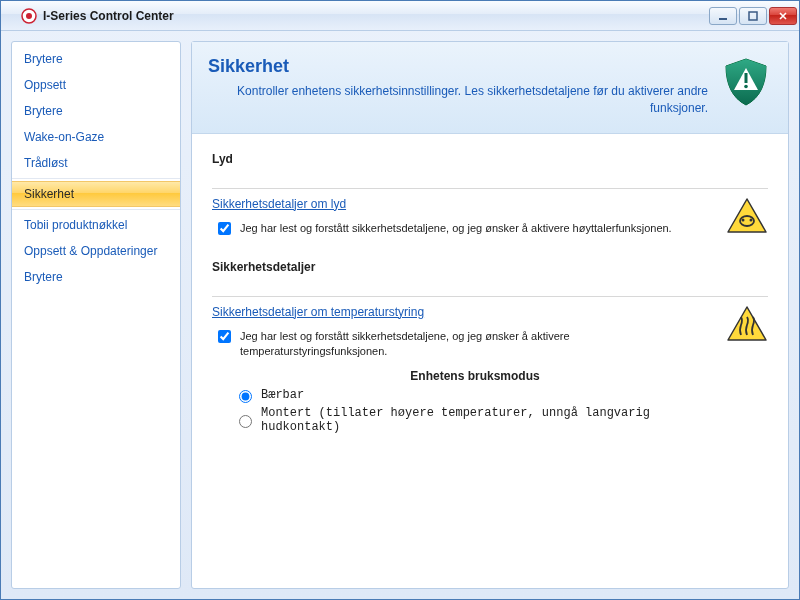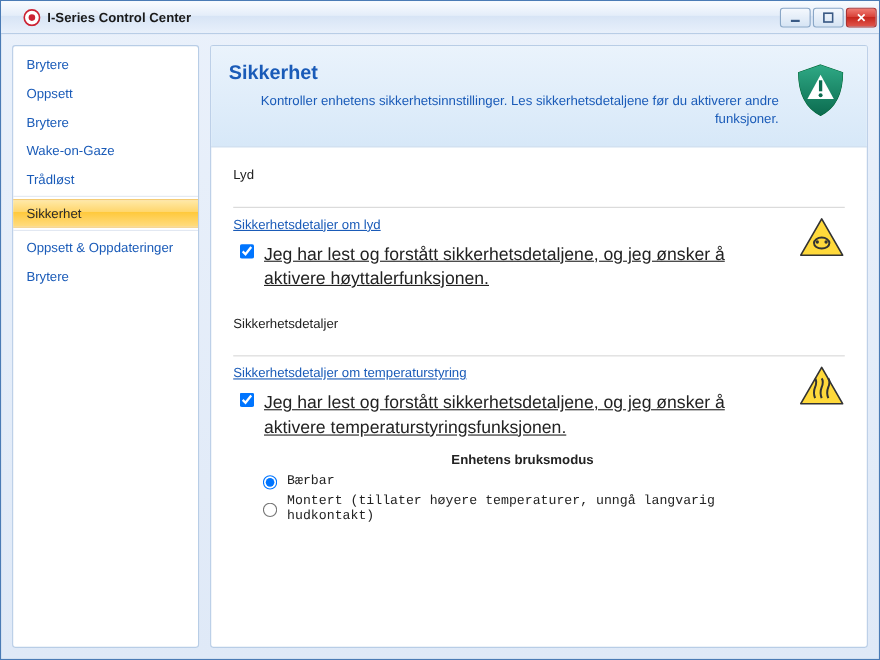--- a/index.html
+++ b/index.html
@@ -109,21 +109,21 @@
     text-align: right;
   }
   .header-icon {
     width: 52px; height: 52px;
   }
   .body-panel {
     padding: 18px 20px;
   }
   .section { margin-bottom: 22px; }
   .section-title {
-    font-weight: normal;
+    font-weight: bold;
     color: #222;
     font-size: 12px;
     border-bottom: 1px solid #d8d8d8;
     padding-bottom: 22px;
     margin-bottom: 8px;
   }
   .section-row {
     display: flex;
     align-items: flex-start;
     gap: 10px;
@@ -137,21 +137,21 @@
     display: inline-block;
   }
   .check-row {
     display: flex;
     align-items: flex-start;
     gap: 6px;
     margin-top: 4px;
     margin-left: 2px;
   }
   .check-row input[type=checkbox] { margin-top: 1px; }
-  .check-row label { color: #222; font-size: 16px; line-height: 1.4; text-decoration: underline; }
+  .check-row label { color: #222; font-size: 11px; line-height: 1.4; }
   .sub-title {
     font-weight: bold;
     color: #222;
     font-size: 12px;
     margin: 10px 0 4px 22px;
     text-align: center;
   }
   .radio-group { margin-left: 22px; }
   .radio-row {
     display: flex;
@@ -196,20 +196,21 @@
   <div class="content">
     <div class="sidebar">
       <div class="side-item">Brytere</div>
       <div class="side-item">Oppsett</div>
       <div class="side-item">Brytere</div>
       <div class="side-item">Wake-on-Gaze</div>
       <div class="side-item">Trådløst</div>
       <div class="side-divider"></div>
       <div class="side-item selected">Sikkerhet</div>
       <div class="side-divider"></div>
+      <div class="side-item">Tobii produktnøkkel</div>
       <div class="side-item">Oppsett &amp; Oppdateringer</div>
       <div class="side-item">Brytere</div>
     </div>
 
     <div class="main">
       <div class="header-panel">
         <div class="header-text">
           <h1 class="header-title">Sikkerhet</h1>
           <div class="header-desc">Kontroller enhetens sikkerhetsinnstillinger. Les sikkerhetsdetaljene før du aktiverer andre funksjoner.</div>
         </div>

